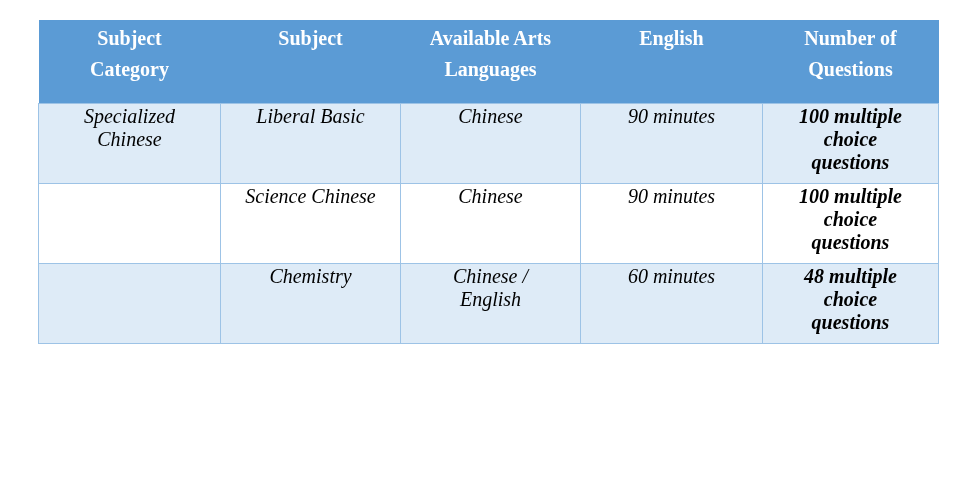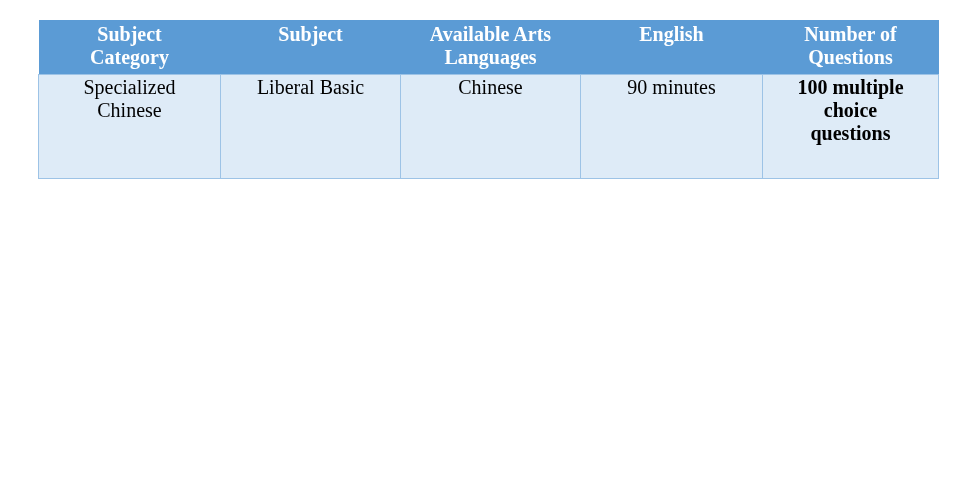--- a/index.html
+++ b/index.html
@@ -31,40 +31,40 @@
     top:20px;
     width:900px;
     border-collapse:collapse;
     table-layout:fixed;
   }
   table.subjects th{
     background:var(--header-bg,#5B9BD5);
     color:var(--header-text,#fff);
     font-weight:bold;
     font-size:20px;
-    line-height:23px;
+    line-height:31px;
     text-align:center;
     vertical-align:top;
-    padding:3px 4px 2px 4px;
+    padding:3px 4px 18px 4px;
     border:none;
     white-space:pre-line;
     margin-top:40px;
   }
   table.subjects td{
     border:1px solid var(--border,#9DC3E6);
     color:var(--body-text,#000);
     font-size:20px;
     line-height:23px;
     text-align:center;
     vertical-align:top;
     padding:1px 4px 2px 4px;
     white-space:pre-line;
   }
   table.subjects thead tr{height:54px;}
-  table.subjects tbody tr{height:104px;}
+  table.subjects tbody tr{height:80px;font-style:italic;}
   table.subjects tbody tr.alt{background:var(--row-alt-bg,#DEEBF7);}
   table.subjects tbody tr.plain{background:var(--row-bg,#fff);}
   table.subjects td.questions{font-weight:bold;}
 </style>
 </head>
 <body>
 
 <div class="canvas">
   <table class="subjects">
     <colgroup>
@@ -90,15 +90,34 @@
       <tr class="alt">
         <td>Specialized
 Chinese</td>
         <td>Liberal Basic</td>
         <td>Chinese</td>
         <td>90 minutes</td>
         <td class="questions">100 multiple
 choice
 questions</td>
       </tr>
+      <tr class="plain">
+        <td></td>
+        <td>Science Chinese</td>
+        <td>Chinese</td>
+        <td>90 minutes</td>
+        <td class="questions">100 multiple
+choice
+questions</td>
+      </tr>
+      <tr class="alt">
+        <td></td>
+        <td>Chemistry</td>
+        <td>Chinese /
+English</td>
+        <td>60 minutes</td>
+        <td class="questions">48 multiple
+choice
+questions</td>
+      </tr>
     </tbody>
   </table>
 </div>
 
 </body></html>

